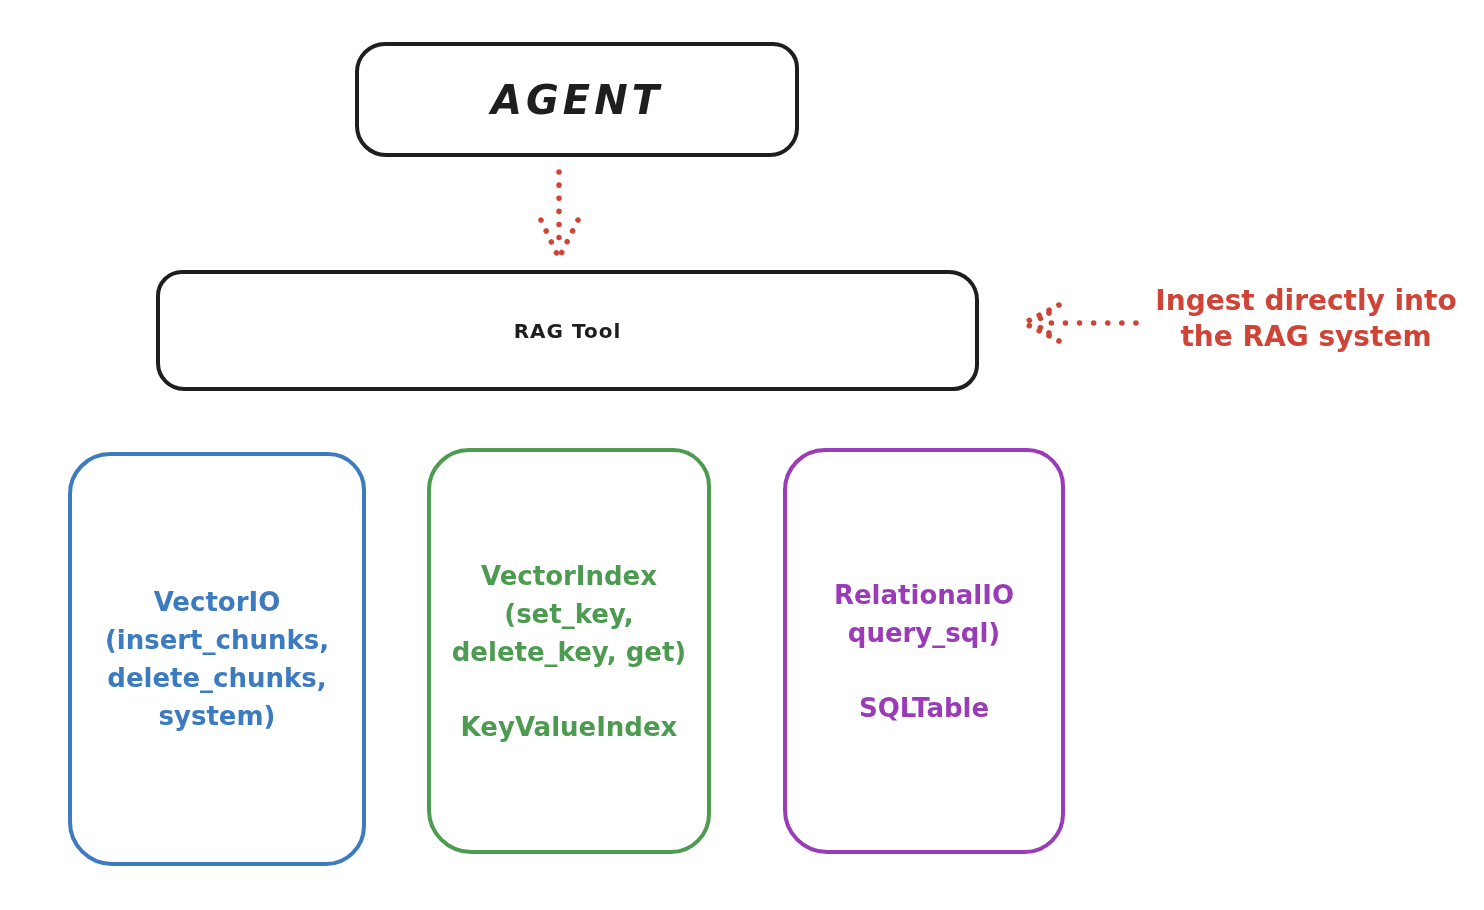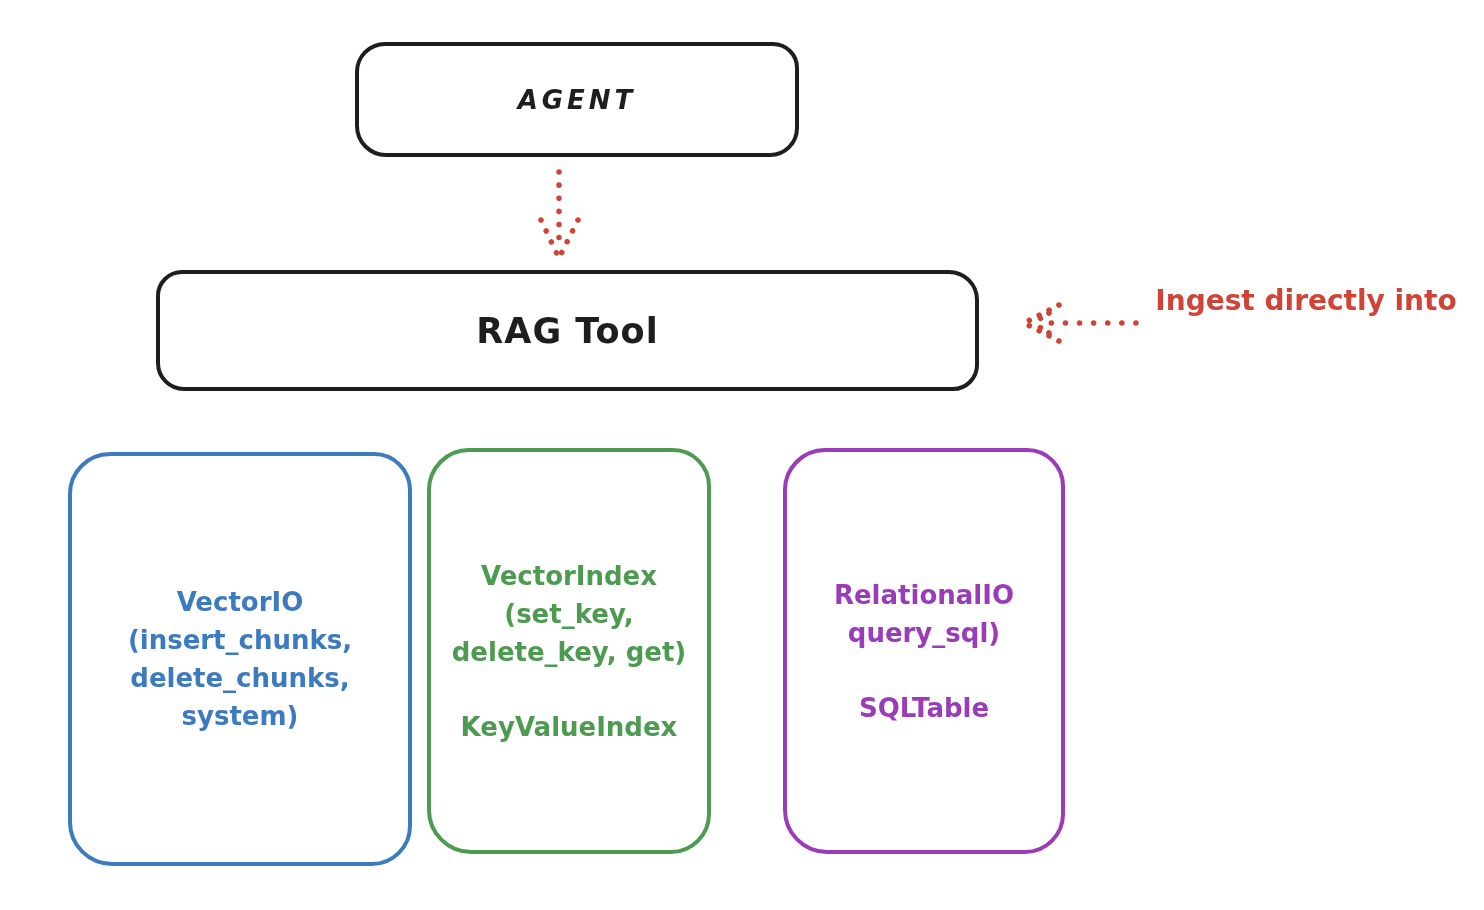--- a/index.html
+++ b/index.html
@@ -23,32 +23,32 @@
     display: flex;
     align-items: center;
     justify-content: center;
     box-sizing: border-box;
   }
   .agent-box {
     left: 355px; top: 42px; width: 444px; height: 115px;
     border-radius: 30px 26px 29px 31px;
   }
   .agent-label {
-    font-size: 26px;
+    font-size: 40px;
     font-weight: 700;
     font-style: italic;
     letter-spacing: 4px;
     color: #1e1e1e;
   }
   .rag-box {
     left: 156px; top: 270px; width: 823px; height: 121px;
     border-radius: 26px 30px 26px 28px;
   }
   .rag-label {
-    font-size: 35px;
+    font-size: 20px;
     font-weight: 600;
     letter-spacing: 1px;
     color: #1e1e1e;
   }
   svg.arrows {
     position: absolute;
     left: 0; top: 0;
     width: 1484px; height: 910px;
     pointer-events: none;
     color: var(--arrow-color, #cf4437);
@@ -83,21 +83,21 @@
     text-align: center;
     font-size: 26px;
     font-weight: 600;
     line-height: 38px;
   }
   .io-box .method-line { display: block; }
   .io-box .index-label {
     display: block;
     margin-top: 37px;
   }
-  .io-box-vector     { left: 68px;  top: 452px; width: 344px; height: 414px; }
+  .io-box-vector     { left: 68px;  top: 452px; width: 298px; height: 414px; }
   .io-box-keyvalue   { left: 427px; top: 448px; width: 284px; height: 406px; }
   .io-box-relational { left: 783px; top: 448px; width: 282px; height: 406px; text-align: right; }
 </style>
 </head>
 <body>
 
 <div class="canvas" style="--arrow-color: #cf4437;">
 
   <div class="sketch-box agent-box">
     <span class="agent-label">AGENT</span>
@@ -119,20 +119,21 @@
       <path class="dotline" d="M 1136 323 L 1046 323" stroke-dasharray="0.1 14"></path>
       <path class="dotline" d="M 1059 305 L 1026 322" stroke-dasharray="0.1 11"></path>
       <path class="dotline" d="M 1059 341 L 1026 324" stroke-dasharray="0.1 11"></path>
       <path class="dotline" d="M 1049 313 L 1033 323" stroke-dasharray="0.1 10"></path>
       <path class="dotline" d="M 1049 333 L 1033 323" stroke-dasharray="0.1 10"></path>
     </g>
   </svg>
 
   <div class="annotation">
     <span class="line">Ingest directly into</span>
+    <span class="line">the RAG system</span>
   </div>
 
   <div class="io-box io-box-vector" style="--box-color: #3d7bc0;">
     <span class="method-line">VectorIO</span>
     <span class="method-line">(insert_chunks,</span>
     <span class="method-line">delete_chunks,</span>
     <span class="method-line">system)</span>
   </div>
 
   <div class="io-box io-box-keyvalue" style="--box-color: #4d9b51;">

